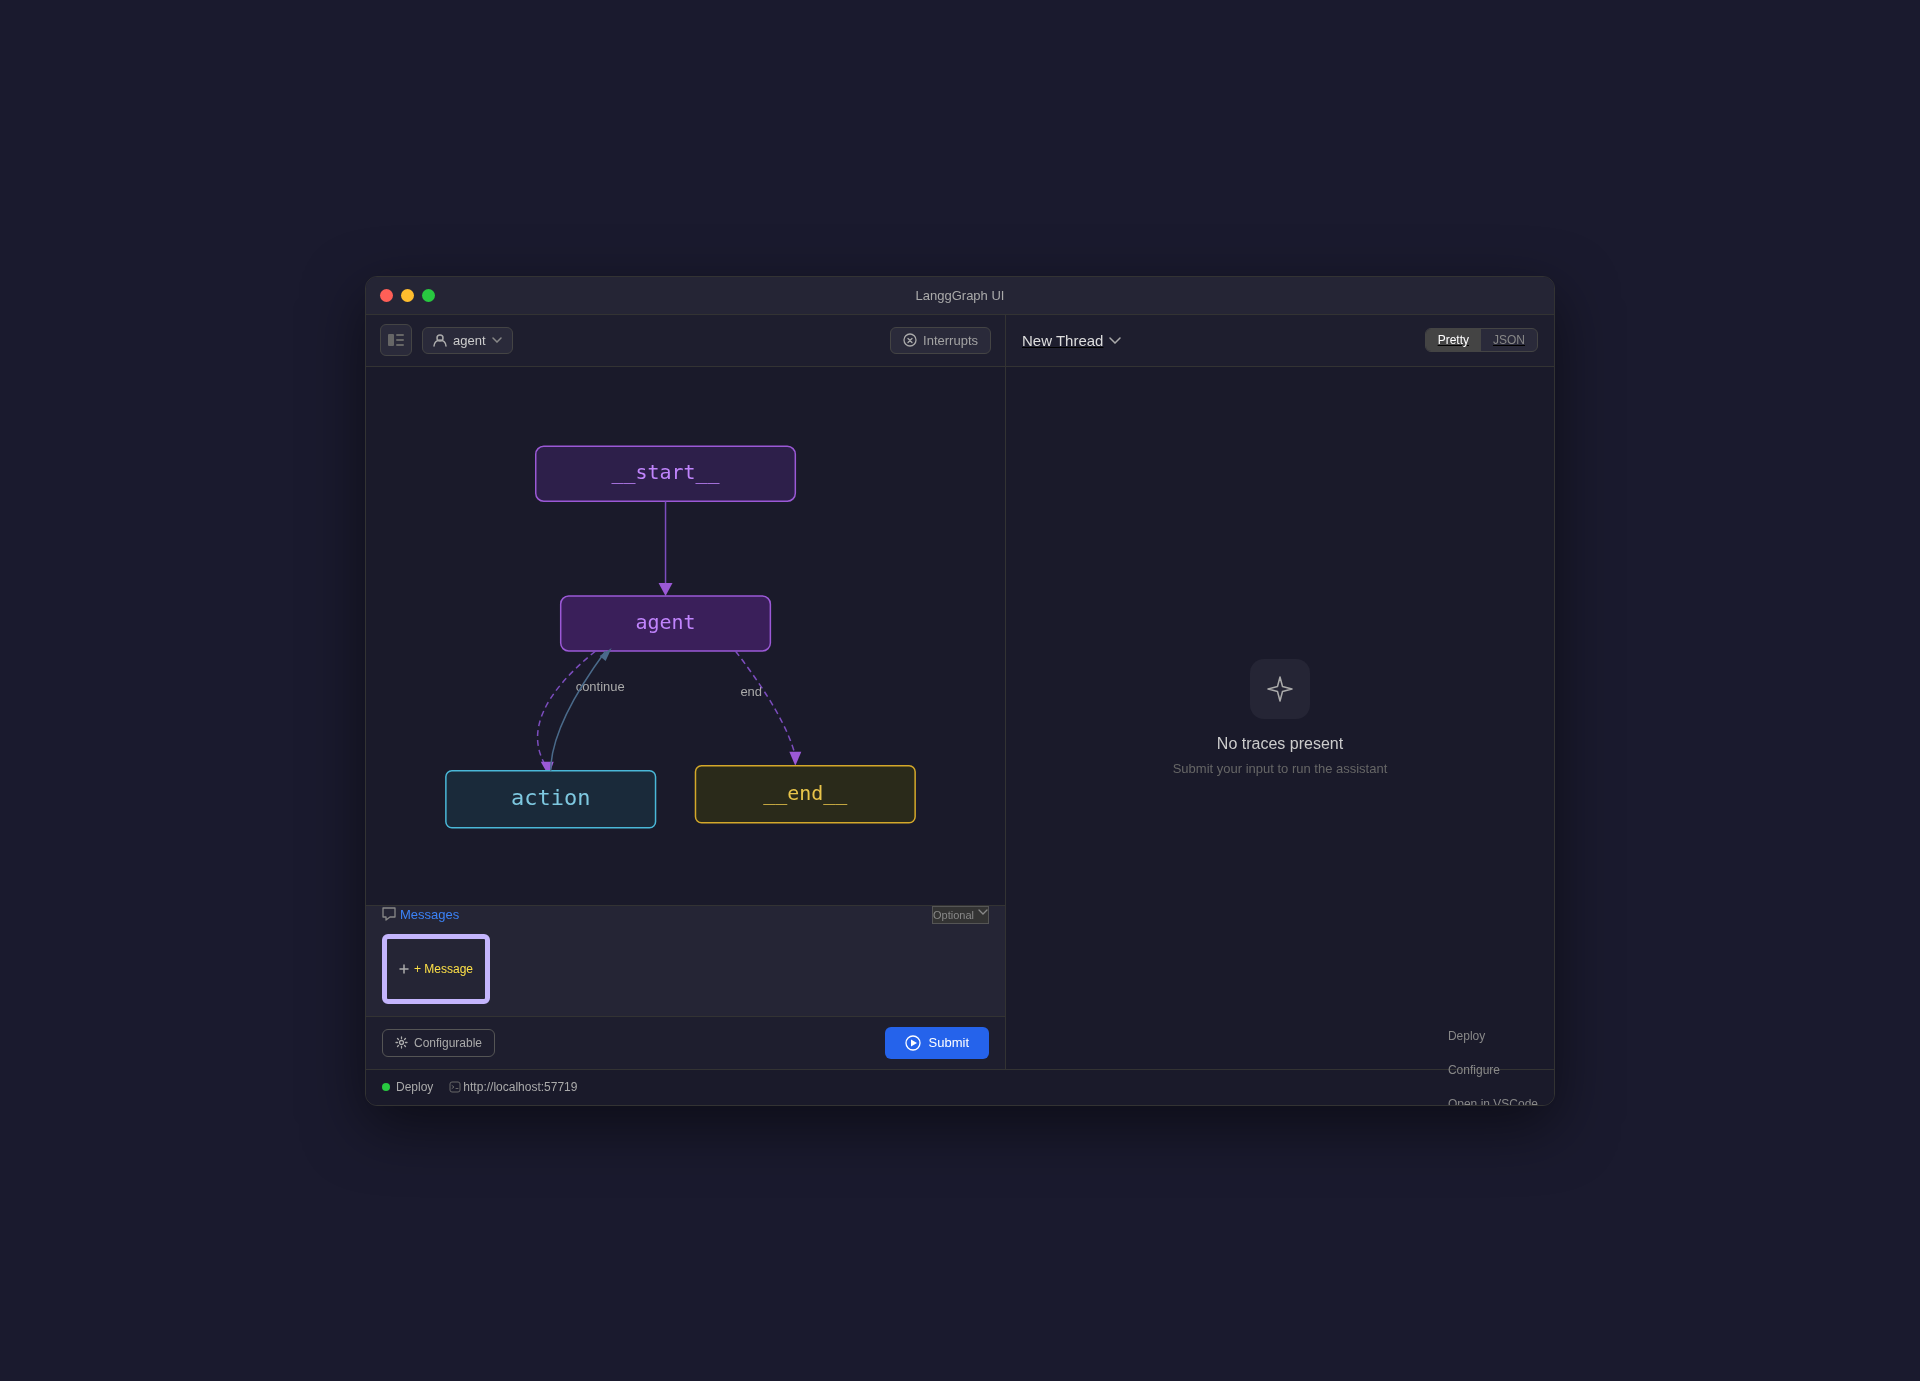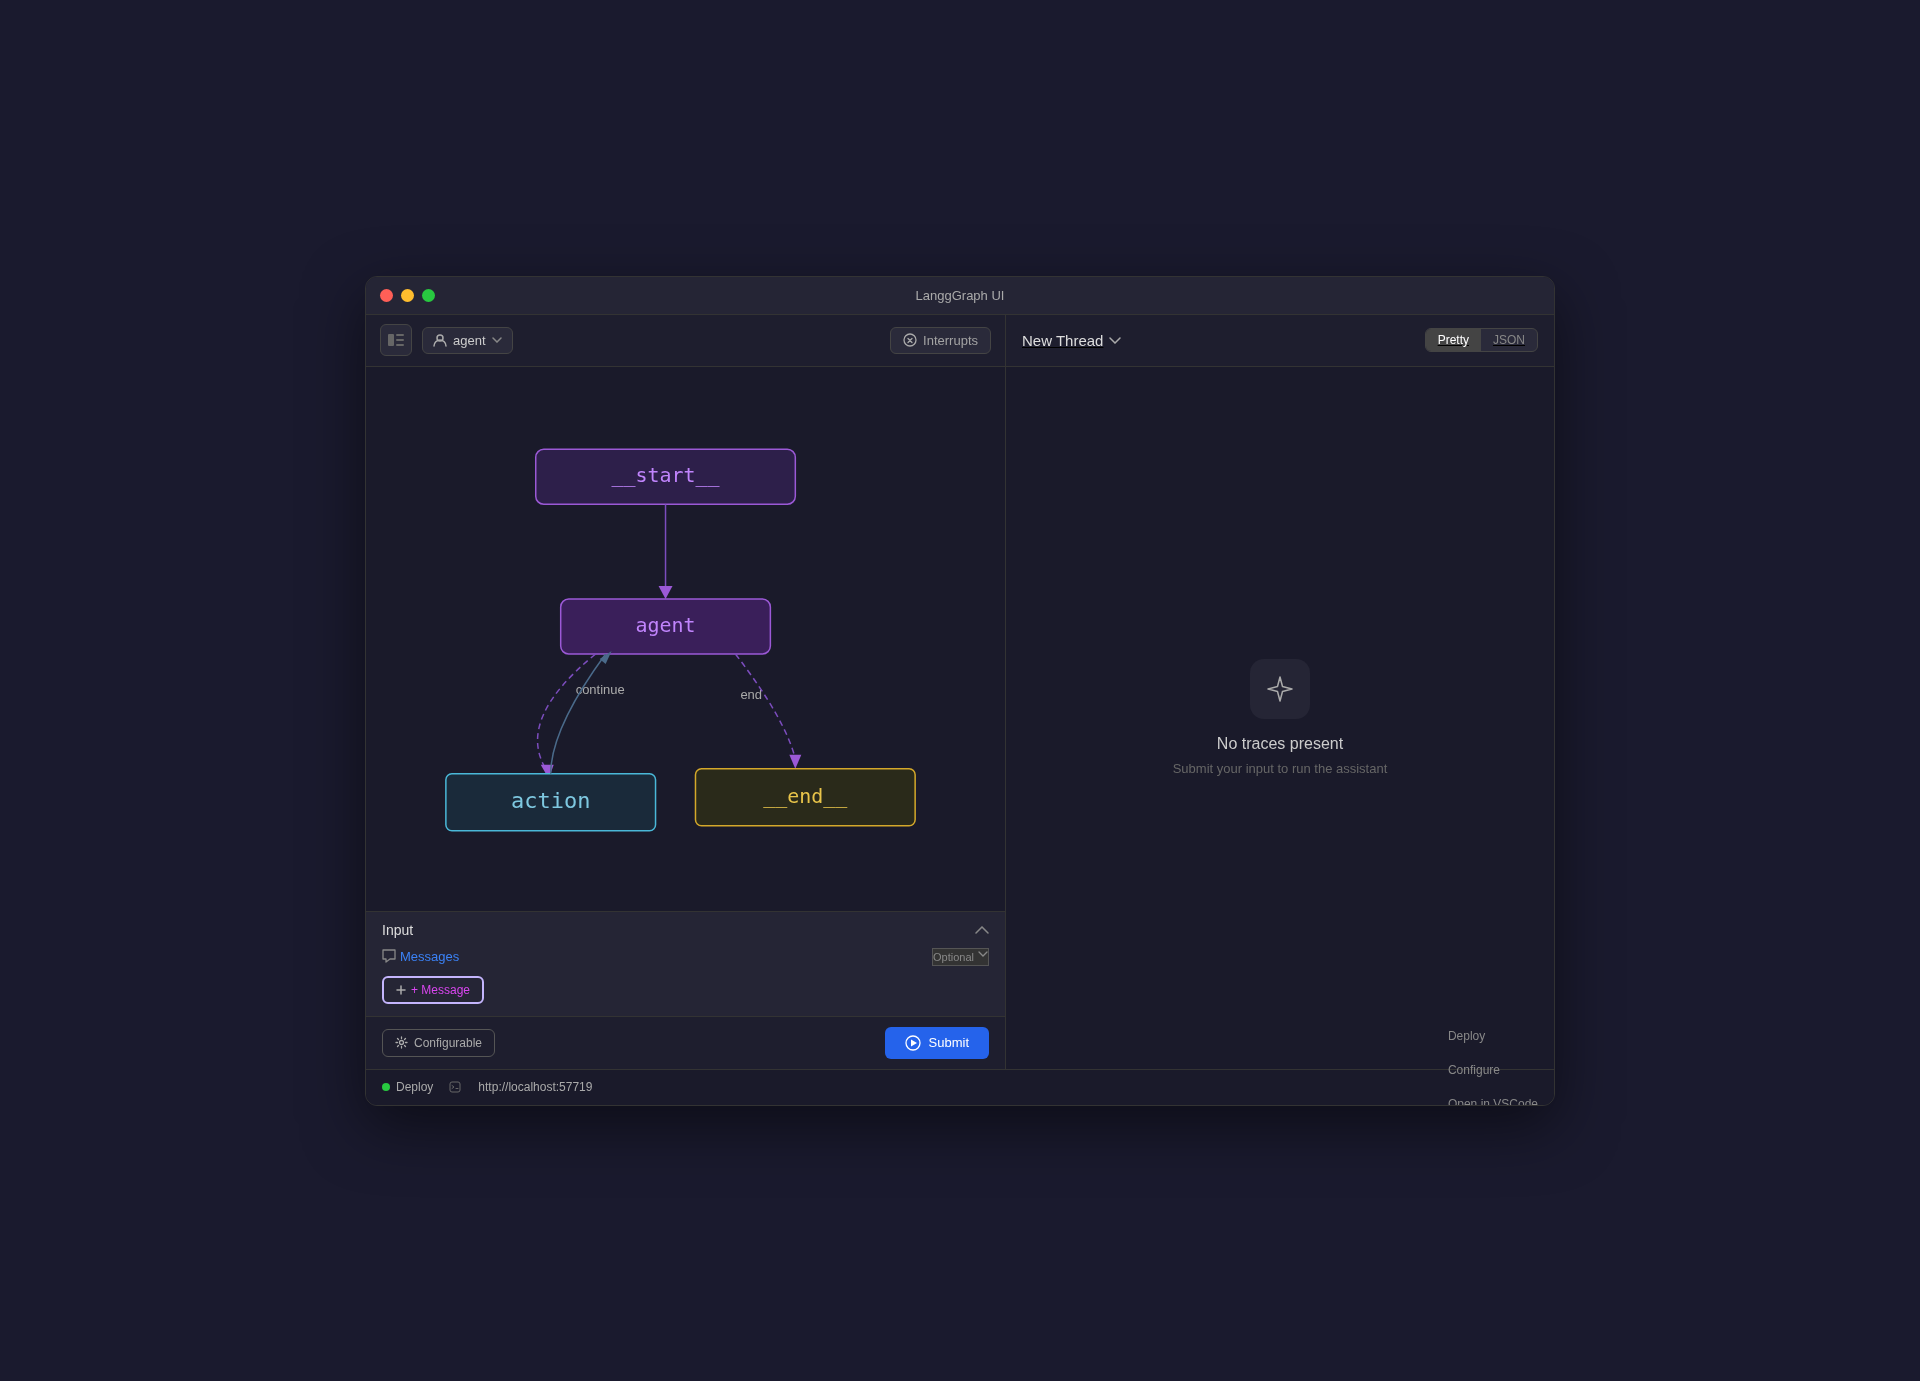--- a/index.html
+++ b/index.html
@@ -166,24 +166,24 @@
       padding: 2px 0;
       font-size: 11px;
       color: #888;
       display: flex;
       align-items: flex-start;
       gap: 4px;
       cursor: pointer;
     }
     .add-message-btn {
       background: transparent;
-      border: 2px solid #c4b5fd;
-      border-radius: 6px;
-      padding: 5px 12px;
-      color: #d946ef;
+      border: 5px solid #c4b5fd;
+      border-radius: 6px;
+      padding: 23px 12px;
+      color: #fde047;
       font-size: 12px;
       display: flex;
       align-items: center;
       gap: 5px;
       cursor: pointer;
     }
     .input-footer {
       background: #1e1e2e;
       border-top: 1px solid #333;
       padding: 10px 16px;
@@ -307,21 +307,21 @@
     }
     .status-dot {
       width: 8px;
       height: 8px;
       border-radius: 50%;
       background: #28c940;
     }
     .status-url {
       display: flex;
       align-items: center;
-      gap: 17px;
+      gap: 2px;
       font-size: 12px;
       color: #aaa;
     }
     .status-links {
       margin-left: auto;
       display: flex;
       gap: 20px;
       flex-direction: column;
     }
     .status-link {
@@ -404,26 +404,20 @@
 
           <path d="M185 385 Q185 340 240 265" stroke="#4a6a8a" stroke-width="1.5" fill="none"></path>
           <polygon points="234,270 246,262 240,275" fill="#4a6a8a"></polygon>
 
           <rect x="330" y="380" width="220" height="57" rx="6" fill="#2a2a1a" stroke="#d4a82a" stroke-width="1.5"></rect>
           <text x="440" y="414" text-anchor="middle" fill="#e8c44a" font-size="20" font-family="monospace">__end__</text>
         </svg>
       </div>
 
       <div class="input-panel">
-        <div class="input-header">
-          <span class="input-header-title">Input</span>
-          <svg width="14" height="8" viewBox="0 0 14 8" fill="none">
-            <path d="M1 7l6-6 6 6" stroke="#888" stroke-width="1.5" stroke-linecap="round"></path>
-          </svg>
-        </div>
         <div class="input-body">
           <div class="messages-row">
             <div class="messages-label">
               <svg width="14" height="14" viewBox="0 0 14 14" fill="none">
                 <path d="M1 1h12v9H8l-4 3v-3H1V1z" stroke="#888" stroke-width="1.3" stroke-linejoin="round"></path>
               </svg>
               <span>Messages</span>
             </div>
             <div class="optional-badge">
               <span>Optional</span>

